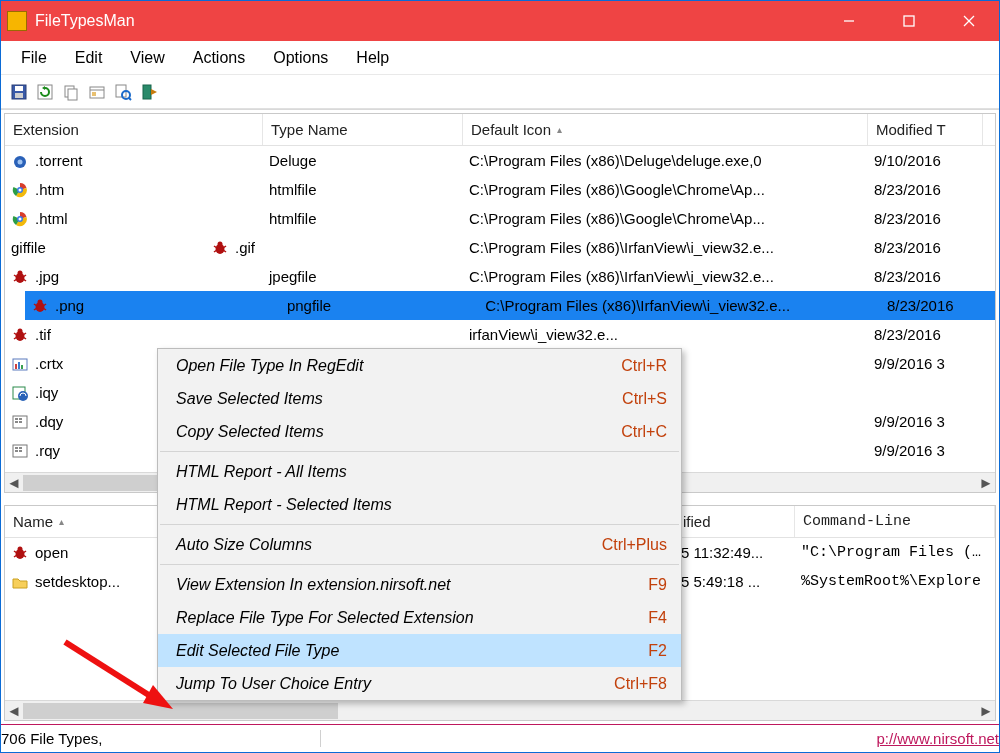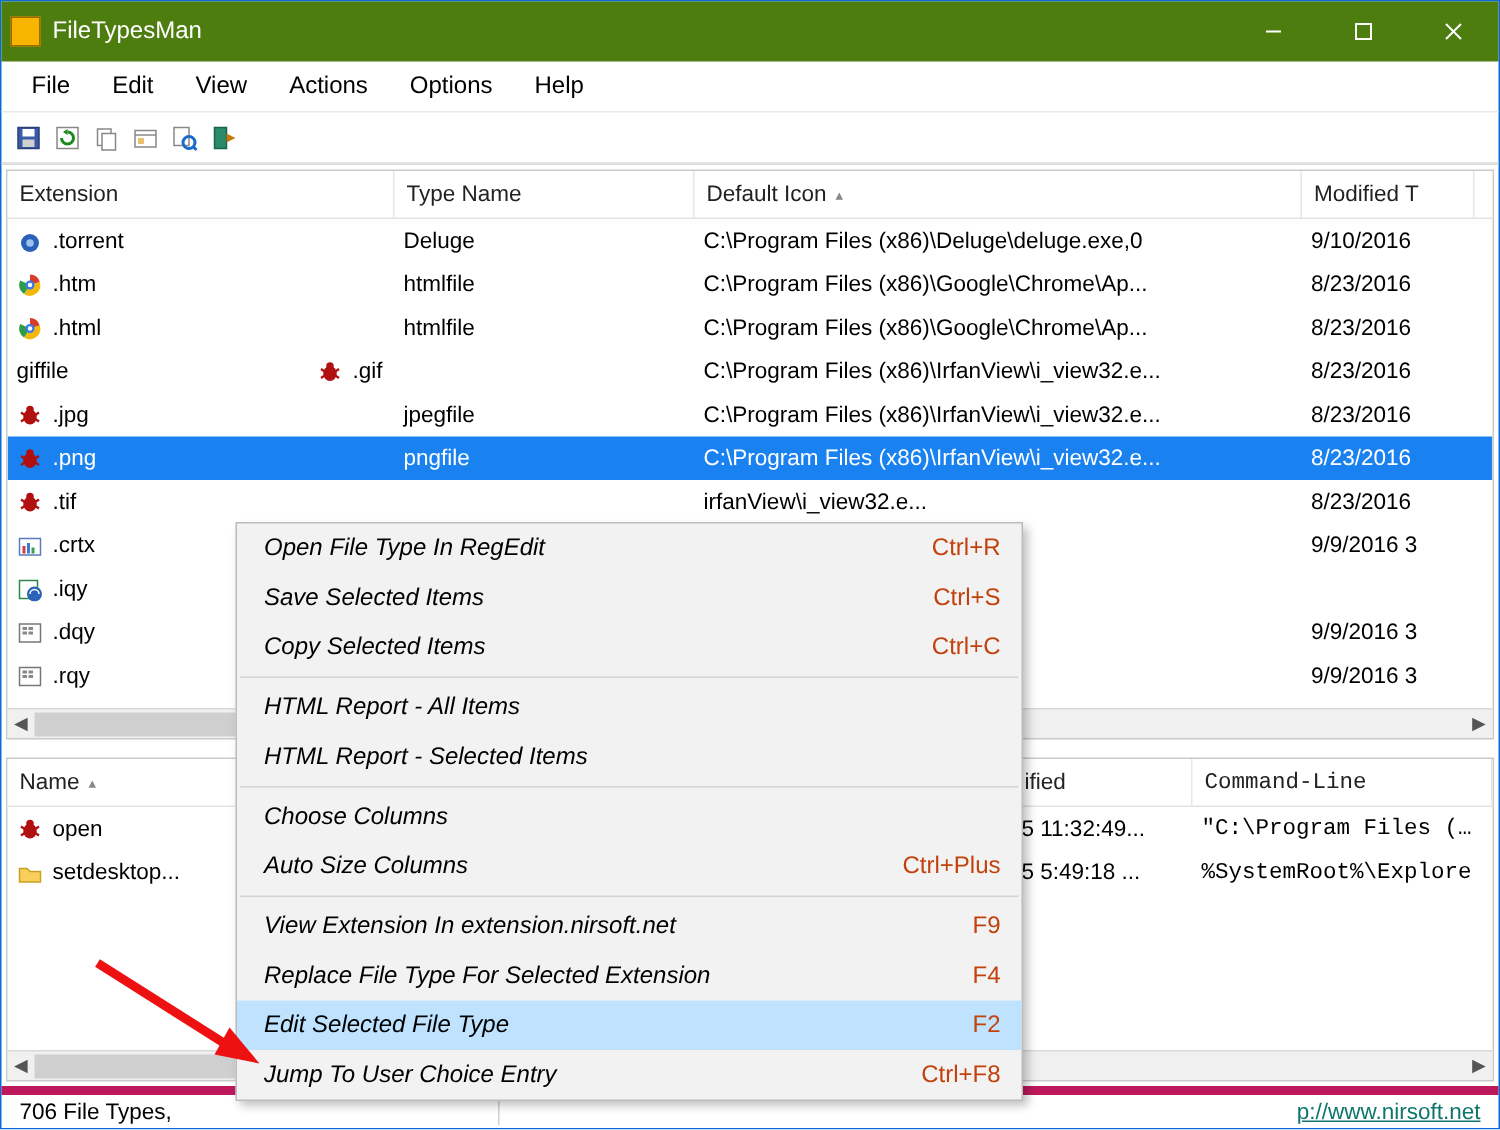--- a/index.html
+++ b/index.html
@@ -1,57 +1,57 @@
 <!DOCTYPE html>
 <html><head>
 <meta charset="utf-8">
 <style>
   * { box-sizing: border-box; margin: 0; padding: 0; }
   html, body { width: 1000px; height: 753px; font-family: "Segoe UI", Tahoma, sans-serif; font-size: 15px; overflow: hidden; background: #fff; }
   .window { width: 1000px; height: 753px; border: 1px solid #0b6bd6; display: flex; flex-direction: column; background: #fff; }
-  .titlebar { height: 40px; background: #4d7c0f; display: flex; align-items: center; padding: 0 0 0 6px; color: #fff; }
+  .titlebar { height: 40px; background: #ef4444; display: flex; align-items: center; padding: 0 0 0 6px; color: #fff; }
   .title-icon { width: 20px; height: 20px; background: #f7b500; border: 1px solid #9a6b00; display: inline-block; margin-right: 8px; }
   .title-text { font-size: 16px; flex: 1; }
   .winbtns { display: flex; height: 100%; }
   .winbtn { width: 60px; display: flex; align-items: center; justify-content: center; font-size: 14px; }
   .winbtn svg { stroke: #fff; fill: none; }
   .menubar { height: 34px; display: flex; align-items: center; padding-left: 6px; border-bottom: 1px solid #e9e9e9; font-size: 16px; }
   .menu-item { padding: 4px 14px; }
   .toolbar { height: 34px; display: flex; align-items: center; padding-left: 6px; border-bottom: 1px solid #e0e0e0; gap: 2px; }
   .tbbtn { width: 24px; height: 24px; border: 1px solid transparent; display: flex; align-items: center; justify-content: center; }
   .tbbtn svg { display: block; }
   .panes { flex: 1; display: flex; flex-direction: column; border-top: 1px solid #d9d9d9; overflow: hidden; }
   .pane { border: 1px solid #c9c9c9; margin: 3px; display: flex; flex-direction: column; overflow: hidden; background: #fff; position: relative; }
   .pane-top { flex: 0 0 380px; }
   .pane-split { height: 6px; }
   .pane-bottom { flex: 1; }
   .header-row { display: flex; height: 32px; background: #fff; border-bottom: 1px solid #e2e2e2; }
   .hcell { display: flex; align-items: center; padding: 0 8px; font-size: 15px; color: #222; border-right: 1px solid #e6e6e6; overflow: hidden; white-space: nowrap; }
   .hcell .sort { margin-left: 6px; color: #888; font-size: 10px; }
   .rows { flex: 1; overflow: hidden; position: relative; }
   .row { display: flex; height: 29px; align-items: center; }
-  .row.selected { background: #1a82f0; color: #ffffff; }
+  .row.selected { background: #1a82f0; color: #000000; margin-left: 20px; }
   .cell { padding: 0 6px; overflow: hidden; white-space: nowrap; text-overflow: ellipsis; }
   .cell.ext { display: flex; align-items: center; }
   .row-icon { width: 18px; height: 18px; margin-right: 6px; display: inline-flex; align-items: center; justify-content: center; flex-shrink: 0; }
   .c-ext { width: 258px; }
   .c-type { width: 200px; }
   .c-icon { width: 405px; }
   .c-mod { width: 115px; }
   .c2-name { width: 670px; }
   .c2-ified { width: 120px; }
   .c2-cmd { width: 200px; font-family: Liberation Mono, monospace; }
   .hscroll { height: 20px; background: #f0f0f0; display: flex; align-items: center; border-top: 1px solid #d9d9d9; }
   .hscroll .arrow { width: 18px; height: 18px; display: flex; align-items: center; justify-content: center; color: #555; }
   .hscroll .track { flex: 1; height: 18px; background: #f0f0f0; position: relative; }
   .hscroll .thumb { position: absolute; top: 1px; height: 16px; background: #cfcfcf; }
-  .statusbar { height: 28px; display: flex; align-items: center; padding: 0 12px; font-size: 15px; border-top: 6px solid #be185d; }
+  .statusbar { height: 28px; display: flex; align-items: center; padding: 0 0; font-size: 15px; border-top: 1px solid #be185d; }
   .status-left { flex: 0 0 320px; white-space: nowrap; padding-right: 10px; border-right: 1px solid #d0d0d0; }
   .status-mid { flex: 1; border-right: 1px solid #d0d0d0; }
-  .status-link { color: #0f766e; text-decoration: underline; padding-left: 6px; }
+  .status-link { color: #be185d; text-decoration: underline; padding-left: 6px; }
   .context-menu { position: absolute; left: 157px; top: 348px; width: 525px; background: #f2f2f2; border: 1px solid #bcbcbc; box-shadow: 3px 3px 6px rgba(0,0,0,0.25); font-size: 16px; z-index: 50; }
   .cm-item { height: 33px; display: flex; align-items: center; padding: 0 14px 0 18px; }
   .cm-item.highlight { background: #bfe3ff; }
   .cm-label { flex: 1; white-space: nowrap; font-style: italic; }
   .cm-accel { color: #c2410c; }
   .cm-sep { height: 1px; background: #d4d4d4; margin: 3px 2px; }
   .red-arrow { position: absolute; left: 55px; top: 637px; z-index: 60; pointer-events: none; }
   
   .ic-bug { fill: #b01010; }
   .ic-chrome1 { fill: #d83d2b; }
@@ -427,24 +427,20 @@
     <div class="cm-item">
       <span class="cm-label">HTML Report - All Items</span>
       <span class="cm-accel"></span>
     </div>
     <div class="cm-item">
       <span class="cm-label">HTML Report - Selected Items</span>
       <span class="cm-accel"></span>
     </div>
     <div class="cm-sep"></div>
     <div class="cm-item">
-      <span class="cm-label">Choose Columns</span>
-      <span class="cm-accel"></span>
-    </div>
-    <div class="cm-item">
       <span class="cm-label">Auto Size Columns</span>
       <span class="cm-accel">Ctrl+Plus</span>
     </div>
     <div class="cm-sep"></div>
     <div class="cm-item">
       <span class="cm-label">View Extension In extension.nirsoft.net</span>
       <span class="cm-accel">F9</span>
     </div>
     <div class="cm-item">
       <span class="cm-label">Replace File Type For Selected Extension</span>

